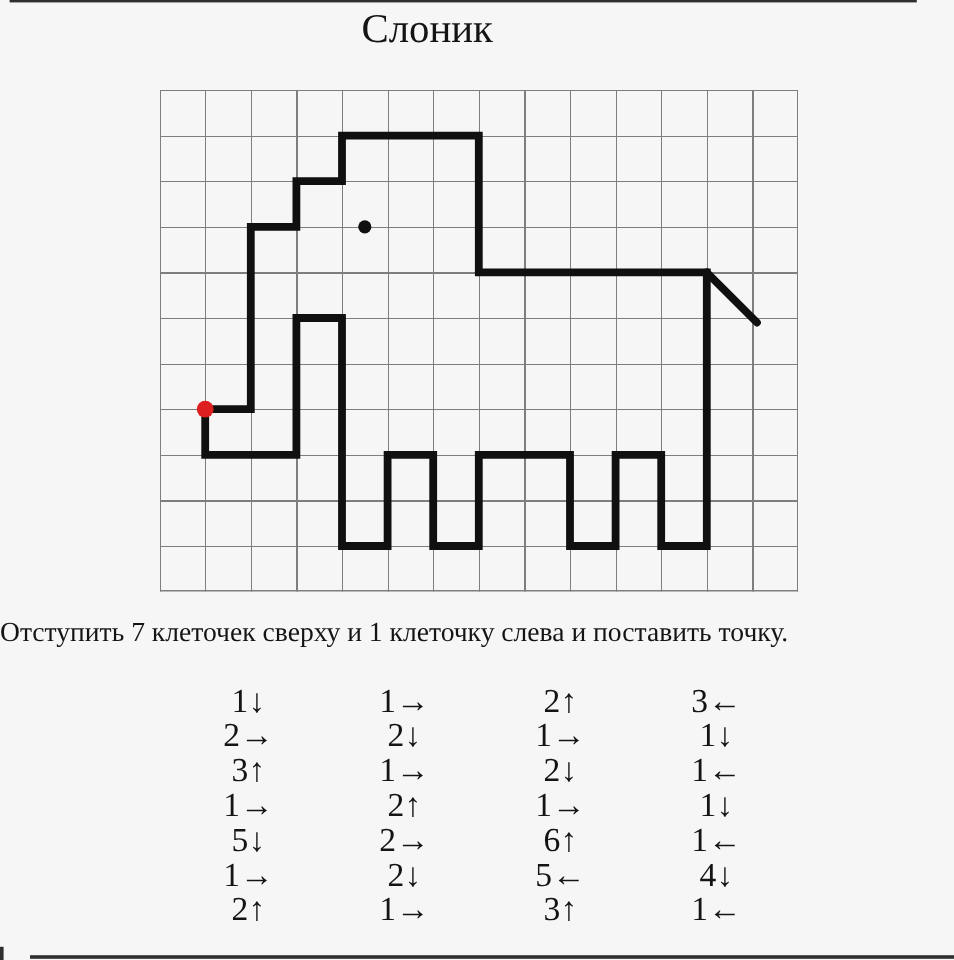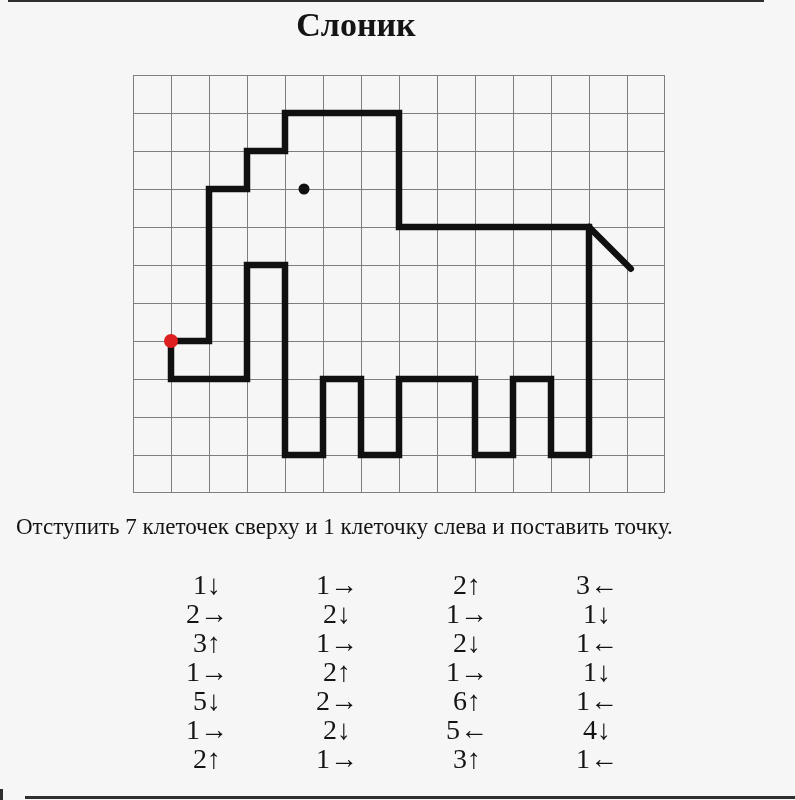--- a/index.html
+++ b/index.html
@@ -32,41 +32,40 @@
     left: 0; top: 789px;
     width: 3px; height: 11px;
     background: #2f2f2f;
   }
   .title {
     position: absolute;
     top: 6px;
     left: 356px;
     transform: translateX(-50%);
     font-size: 34px;
-    font-weight: bold;
+    font-weight: normal;
     margin: 0;
     white-space: nowrap;
   }
   .grid-area {
     position: absolute;
     left: 133px;
     top: 75px;
     width: 532px;
     height: 418px;
   }
   .instruction {
     position: absolute;
     top: 514px;
     left: 0;
     width: 635px;
     margin: 0;
     text-align: center;
     font-size: 23px;
     white-space: nowrap;
-    padding-left: 16px;
   }
   .steps {
     position: absolute;
     top: 570px;
     left: 142px;
     width: 520px;
     display: flex;
     flex-direction: row;
   }
   .step-col {

